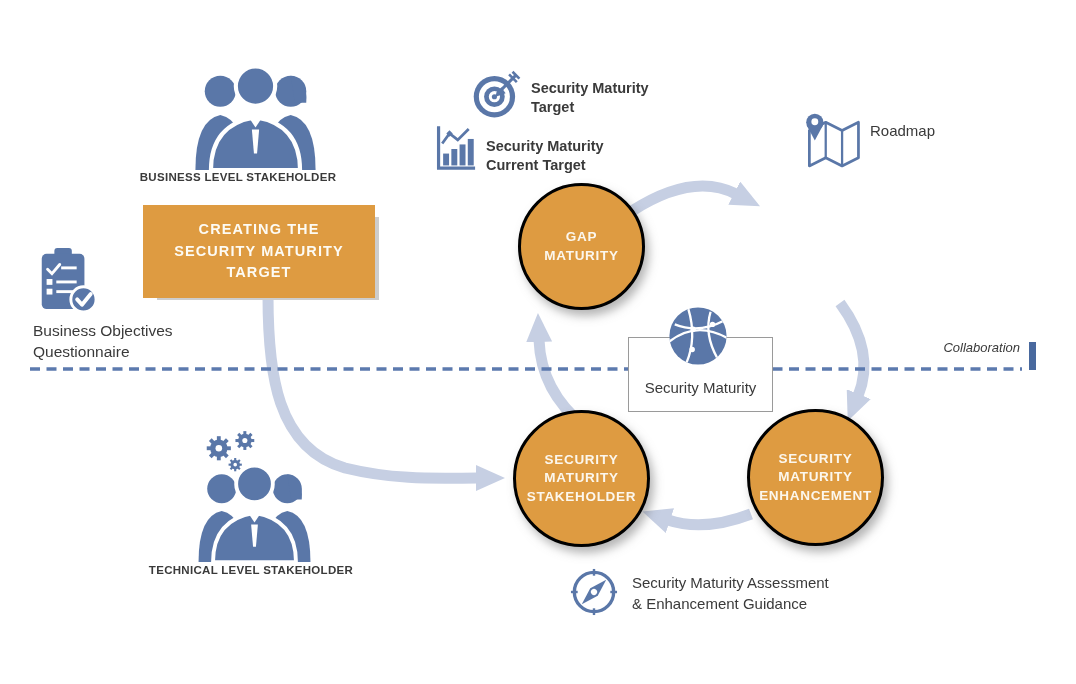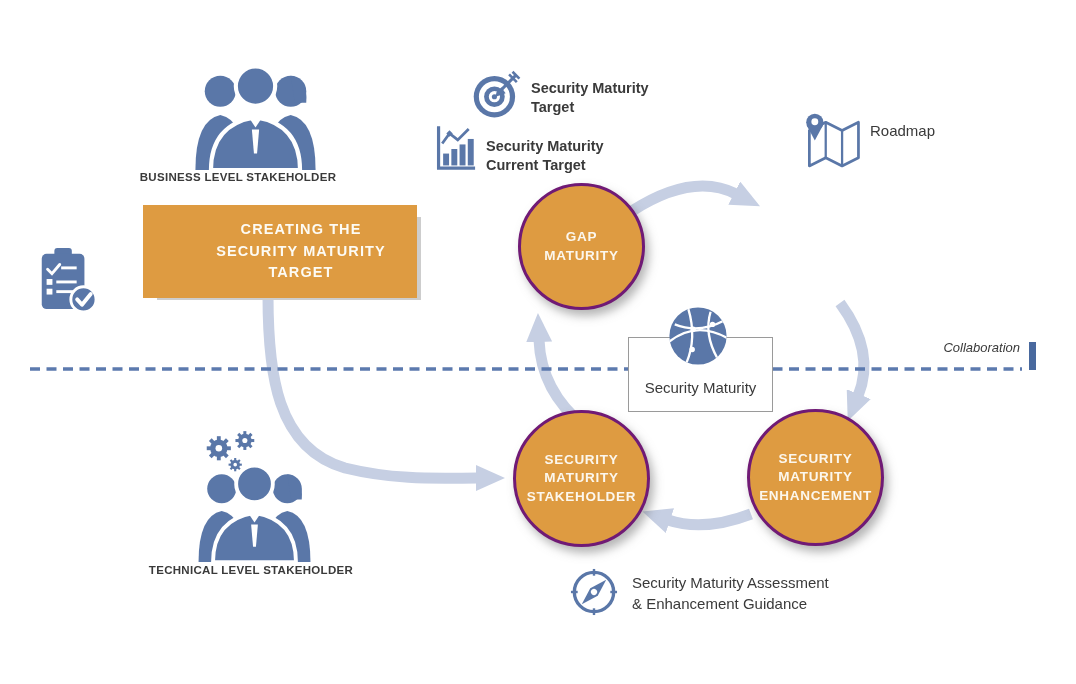--- a/index.html
+++ b/index.html
@@ -4,26 +4,26 @@
 <style>
   html,body{margin:0;padding:0;background:#fff;}
   .canvas{position:relative;width:1076px;height:684px;background:#fff;overflow:hidden;
           font-family:"Liberation Sans",sans-serif;color:#3a3a3a;}
   .abs{position:absolute;}
   svg{display:block;}
 
   
   .process-box{left:143px;top:205px;width:232px;height:93px;background:#DE9B41;
     display:flex;align-items:center;justify-content:center;text-align:center;
-    box-shadow:9px 7px 0 -5px #cdcdcd; z-index:6;padding-left:42px;}
+    box-shadow:9px 7px 0 -5px #cdcdcd; z-index:6;}
   .process-box span{display:block;color:#FDFBF4;font-weight:bold;font-size:14.5px;
     letter-spacing:1.1px;line-height:1.5;}
 
   
-  .cycle-circle{background:#DE9B41;border:3px solid #701a75;border-radius:50%;
+  .cycle-circle{background:#DE9B41;border:3px solid #000000;border-radius:50%;
     box-shadow:4px 6px 10px rgba(110,110,110,.5);
     display:flex;align-items:center;justify-content:center;text-align:center;z-index:3;box-sizing:border-box;}
   .cycle-circle span{display:block;color:#FCF7ED;font-weight:bold;font-size:13.5px;
     letter-spacing:.7px;line-height:1.35;}
   .c-gap{left:518px;top:183px;width:127px;height:127px;}
   .c-plan{left:746px;top:183px;width:130px;height:130px;}
   .c-assess{left:513px;top:410px;width:137px;height:137px;}
   .c-enhance{left:747px;top:409px;width:137px;height:137px;}
 
   
@@ -113,20 +113,24 @@
       <path d="M14 25 l4.5 4.5 l8 -9.5" stroke="#fff" stroke-width="3" fill="none" stroke-linecap="round"></path>
       <rect x="28" y="22" width="16" height="3" fill="#fff"></rect>
       <rect x="13" y="35" width="6" height="6" fill="#fff"></rect>
       <rect x="23" y="36.5" width="21" height="3" fill="#fff"></rect>
       <rect x="13" y="45" width="6" height="6" fill="#fff"></rect>
       <rect x="23" y="46.5" width="21" height="3" fill="#fff"></rect>
       <circle cx="51" cy="56" r="13" stroke="#fff" stroke-width="3"></circle>
       <path d="M44.5 56 l5 5.5 l9 -11" stroke="#fff" stroke-width="4" fill="none" stroke-linecap="round" stroke-linejoin="round"></path>
     </g>
   </svg>
+  <div class="abs ann" style="left:33px;top:320px;font-size:15.5px">
+    <span>Business Objectives</span>
+    <span>Questionnaire</span>
+  </div>
 
   <svg class="abs" style="left:186px;top:430px" width="137" height="133" viewBox="0 0 142 136">
     <g fill="#5A77A8">
       <use href="#gear" transform="translate(34,18)"></use>
       <use href="#gear" transform="translate(61,10) scale(0.78)"></use>
       <use href="#gear" transform="translate(51,35) scale(0.55)"></use>
       <use href="#person-group" transform="translate(1,24)"></use>
     </g>
   </svg>
   <div class="abs stake-label" style="left:146px;top:564px;width:210px">TECHNICAL LEVEL STAKEHOLDER</div>

